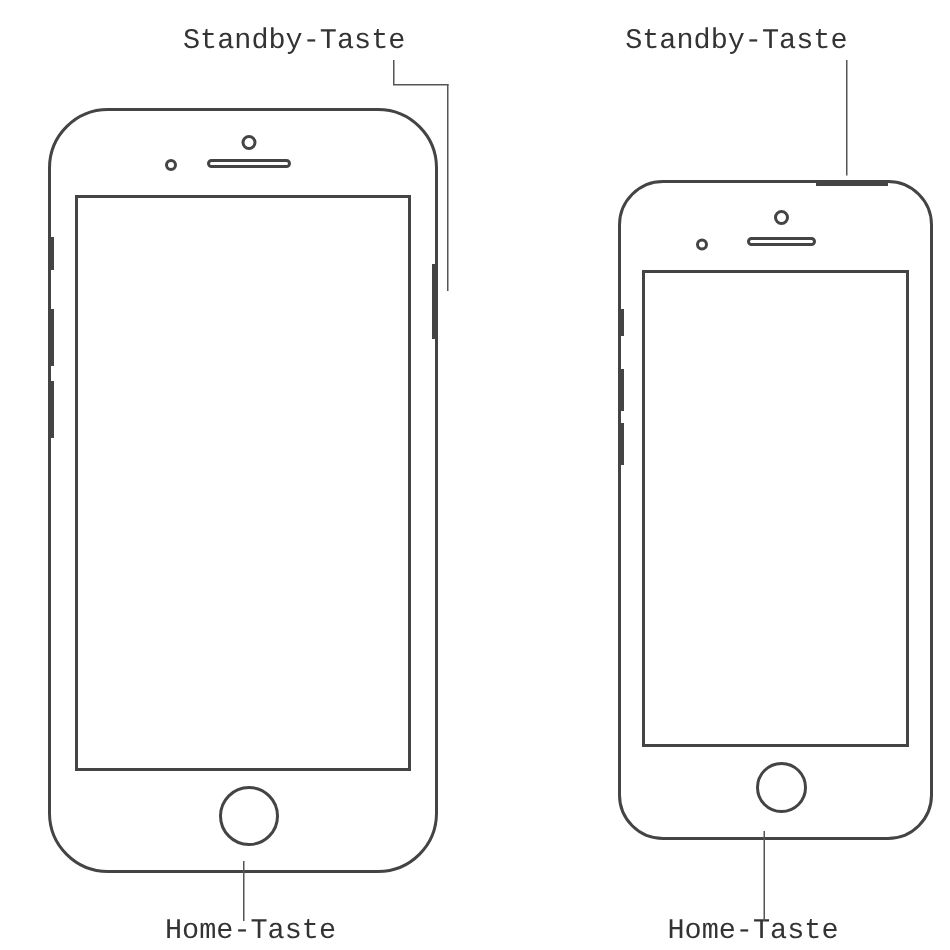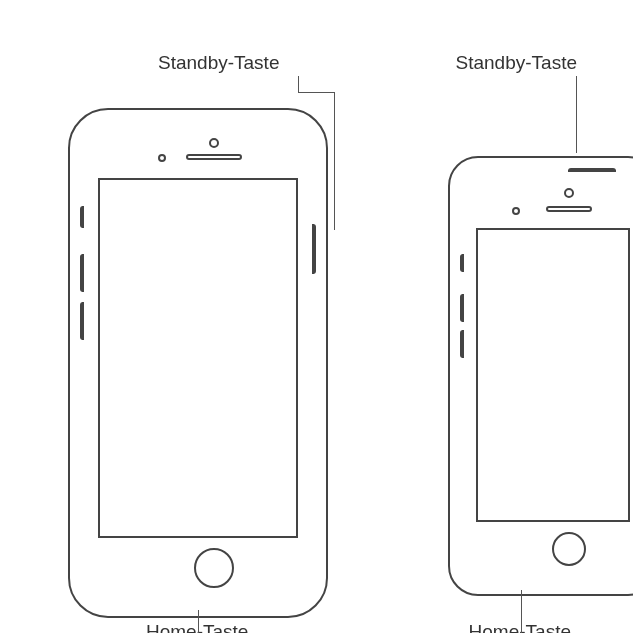--- a/index.html
+++ b/index.html
@@ -1,15 +1,15 @@
 <!DOCTYPE html>
 <html><head>
 <meta charset="utf-8">
 <style>
-  * { box-sizing: border-box; margin: 16px; padding: 0; }
+  * { box-sizing: border-box; margin: 4px; padding: 0; font-family: Liberation Mono, monospace; }
   body {
     width: 633px;
     height: 633px;
     background: #fff;
     font-family: -apple-system, Helvetica, Arial, sans-serif;
     position: relative;
     color: #333;
     font-size: 19px;
   }
   .label { position: absolute; white-space: nowrap; }

